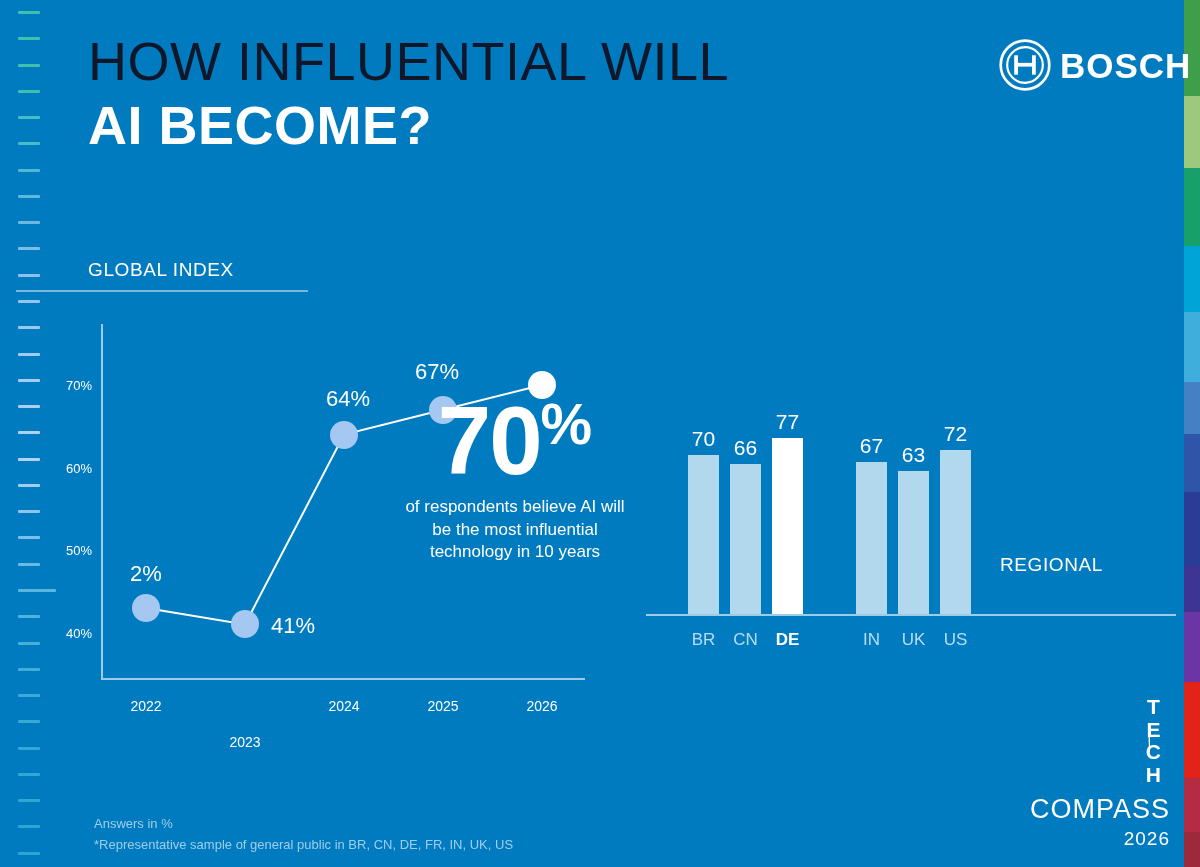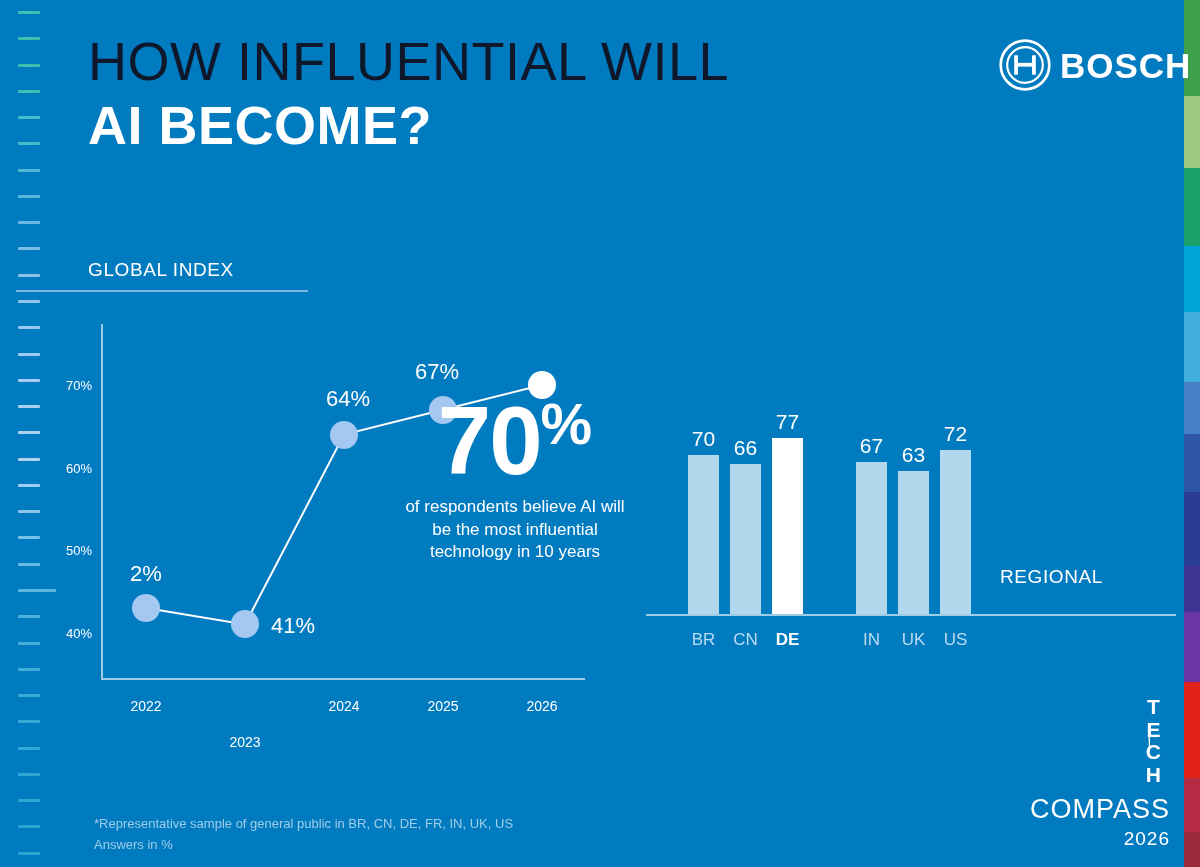--- a/index.html
+++ b/index.html
@@ -270,26 +270,26 @@
           <div class="bar-val" style="bottom: 149px;">63</div>
           <div class="bar-cat" style="top: 210px;">UK</div>
         </div>
         <div class="bar-col" style="left: 252px; height: 196px;">
           <div class="bar-rect lt" style="height: 166px;"></div>
           <div class="bar-val" style="bottom: 170px;">72</div>
           <div class="bar-cat" style="top: 210px;">US</div>
         </div>
       </div>
     <div class="bar-baseline"></div>
-    <div class="sec-head" style="left:354px; top:176px;">REGIONAL</div>
+    <div class="sec-head" style="left:354px; top:164px;">REGIONAL</div>
   </div>
 
   <div class="footnote">
+    <div>Answers in %</div>
     <div>*Representative sample of general public in BR, CN, DE, FR, IN, UK, US</div>
-    <div>Answers in %</div>
   </div>
 
   <div class="tc">
     <svg class="tc-fan" width="140" height="110" viewBox="0 0 140 110" id="tcfan">
         <line x1="140.04562818465996" y1="56.03411368693064" x2="139.20804026379994" y2="32.048733838472344" stroke="#ffffff" stroke-width="2"></line>
         <line x1="145.32115692025386" y1="56.09856963626915" x2="146.74450988607694" y2="32.14081376609879" stroke="#ffffff" stroke-width="2"></line>
         <line x1="150.56720683190613" y1="56.65921063899304" x2="154.23886690272303" y2="32.94172948427577" stroke="#ffffff" stroke-width="2"></line>
         <line x1="155.73721360921294" y1="57.711060405872225" x2="161.62459087030422" y2="34.444372008388896" stroke="#ffffff" stroke-width="2"></line>
         <line x1="160.78528790601428" y1="59.24478264391138" x2="168.8361255800204" y2="36.63540377701625" stroke="#ffffff" stroke-width="2"></line>
         <line x1="165.66662265747917" y1="61.246763925947604" x2="175.80946093925596" y2="39.49537703706801" stroke="#ffffff" stroke-width="2"></line>

